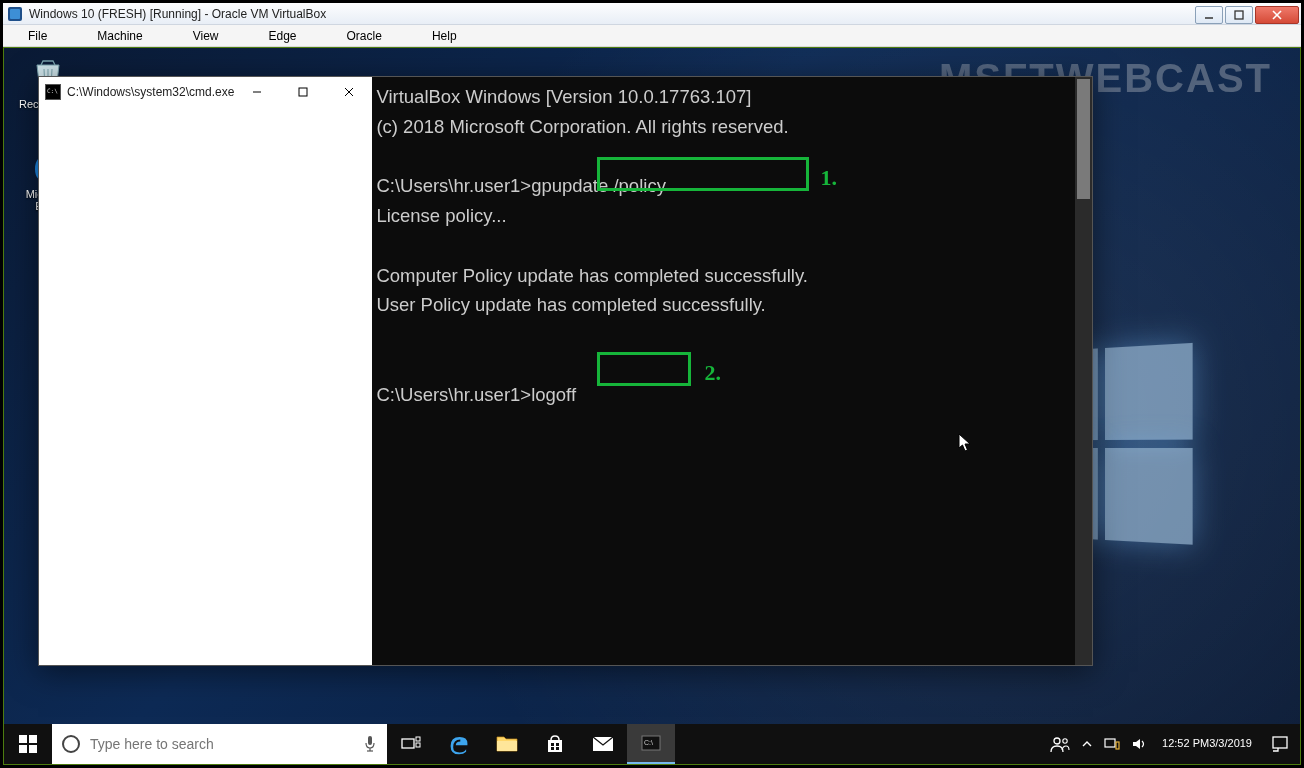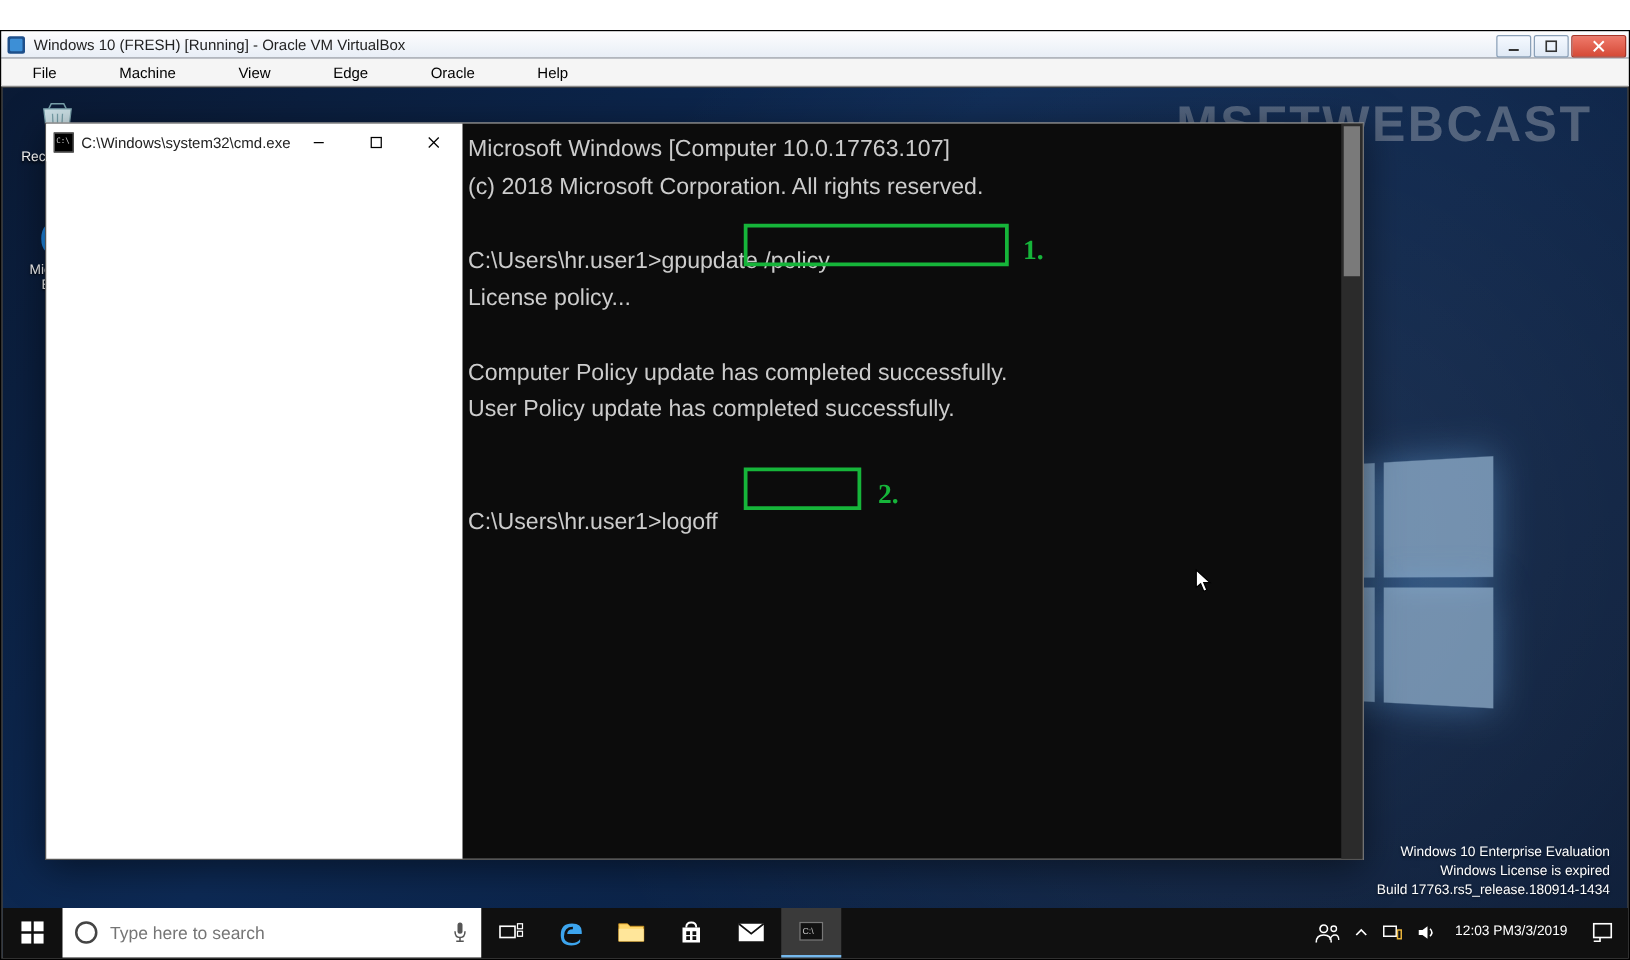--- a/index.html
+++ b/index.html
@@ -1,19 +1,19 @@
 <!DOCTYPE html>
 <html><head>
 <meta charset="utf-8">
 <style>
 * { margin: 0; padding: 0; box-sizing: border-box; font-family: "Segoe UI", Tahoma, sans-serif; }
 html, body { width: 1304px; height: 768px; overflow: hidden; background: #fff; }
 
 
-.vb-window { position: absolute; inset: 0; border: 1px solid #000000; background: #404040; margin-top: 24px; }
+.vb-window { position: absolute; inset: 0; border: 3px solid #000000; background: #4d7c0f; }
 
 
 .vb-titlebar { height: 22px; background: linear-gradient(#fdfdfe, #e8eef6); display: flex; align-items: center; font-size: 12px; color: #222; border-bottom: 1px solid #cfd6e0; }
 .vb-titlebar .vb-icon { width: 16px; height: 16px; margin: 0 4px; display: inline-flex; align-items: center; justify-content: center; }
 .vb-titlebar .title { flex: 1; padding-left: 2px; }
 .vb-winbtn { width: 28px; height: 18px; margin: 2px 2px 0 0; border: 1px solid #8aa0b8; border-radius: 2px; display: inline-flex; align-items: center; justify-content: center; font-size: 10px; background: linear-gradient(#f5f9ff,#dfe9f5); cursor: default; }
 .vb-winbtn.close { background: linear-gradient(#ef7a6b,#d54a37); border-color: #a83527; color: #fff; width: 44px; }
 .vb-winbtn svg { display:block; }
 
 
@@ -146,25 +146,20 @@
 
     <div class="desk-icon" style="left:8px; top:98px;">
       <div class="glyph">
         <svg width="34" height="34" viewBox="0 0 34 34">
             <path d="M4 20 Q4 6 18 6 Q30 6 30 16 L30 19 L12 19 Q12 13 19 13 L19 10 Q8 10 8 22 Q8 30 18 30 Q25 30 28 25 L28 29 Q24 33 17 33 Q4 33 4 20 Z" fill="#1e88e5"></path>
           </svg>
       </div>
       <div>Microsoft Edge</div>
     </div>
 
-    <div class="eval-text">
-      <div>Windows 10 Enterprise Evaluation</div>
-      <div>Windows License is expired</div>
-      <div>Build 17763.rs5_release.180914-1434</div>
-    </div>
 
     <div class="cmd-window">
       <div class="cmd-titlebar">
         <span class="ico"></span>
         <span class="ttl">C:\Windows\system32\cmd.exe</span>
         <span class="cmd-winbtn">
             <svg width="12" height="12">
               <line x1="2" y1="6" x2="10" y2="6" stroke="#000" stroke-width="1"></line>
             </svg>
           </span>
@@ -174,21 +169,21 @@
             </svg>
           </span>
         <span class="cmd-winbtn close">
             <svg width="12" height="12">
               <line x1="2" y1="2" x2="10" y2="10" stroke="#000" stroke-width="1"></line>
               <line x1="10" y1="2" x2="2" y2="10" stroke="#000" stroke-width="1"></line>
             </svg>
           </span>
       </div>
       <div class="cmd-body-wrap">
-        <div class="cmd-body"><span>Microsoft Windows [Computer 10.0.17763.107]</span>
+        <div class="cmd-body"><span>VirtualBox Windows [Version 10.0.17763.107]</span>
 <span>(c) 2018 Microsoft Corporation. All rights reserved.</span>
 <span></span>
 <span>C:\Users\hr.user1&gt;</span><span>gpupdate /policy</span>
 <span>License policy...</span>
 <span></span>
 <span>Computer Policy update has completed successfully.</span>
 <span>User Policy update has completed successfully.</span>
 <span></span>
 <span></span>
 <span>C:\Users\hr.user1&gt;</span><span>logoff</span>
@@ -293,21 +288,21 @@
               <rect x="12" y="5" width="3" height="7" fill="none" stroke="#e8b33b" stroke-width="1.2"></rect>
             </svg>
         </div>
         <div class="tray-item">
           <svg width="16" height="14" viewBox="0 0 16 14">
               <path d="M1 5 L4 5 L8 2 L8 12 L4 9 L1 9 Z" fill="#fff"></path>
               <path d="M10 4 Q13 7 10 10" fill="none" stroke="#fff" stroke-width="1.2"></path>
             </svg>
         </div>
         <div class="tray-item clock">
-          <div>12:03 PM</div>
+          <div>12:52 PM</div>
           <div>3/3/2019</div>
         </div>
         <div class="tray-item notif">
           <svg width="18" height="18" viewBox="0 0 18 18">
               <rect x="2" y="2" width="14" height="11" fill="none" stroke="#fff" stroke-width="1.3"></rect>
               <path d="M7 13 L7 16 L2 16" fill="none" stroke="#fff" stroke-width="1.3"></path>
             </svg>
         </div>
       </div>
     </div>

